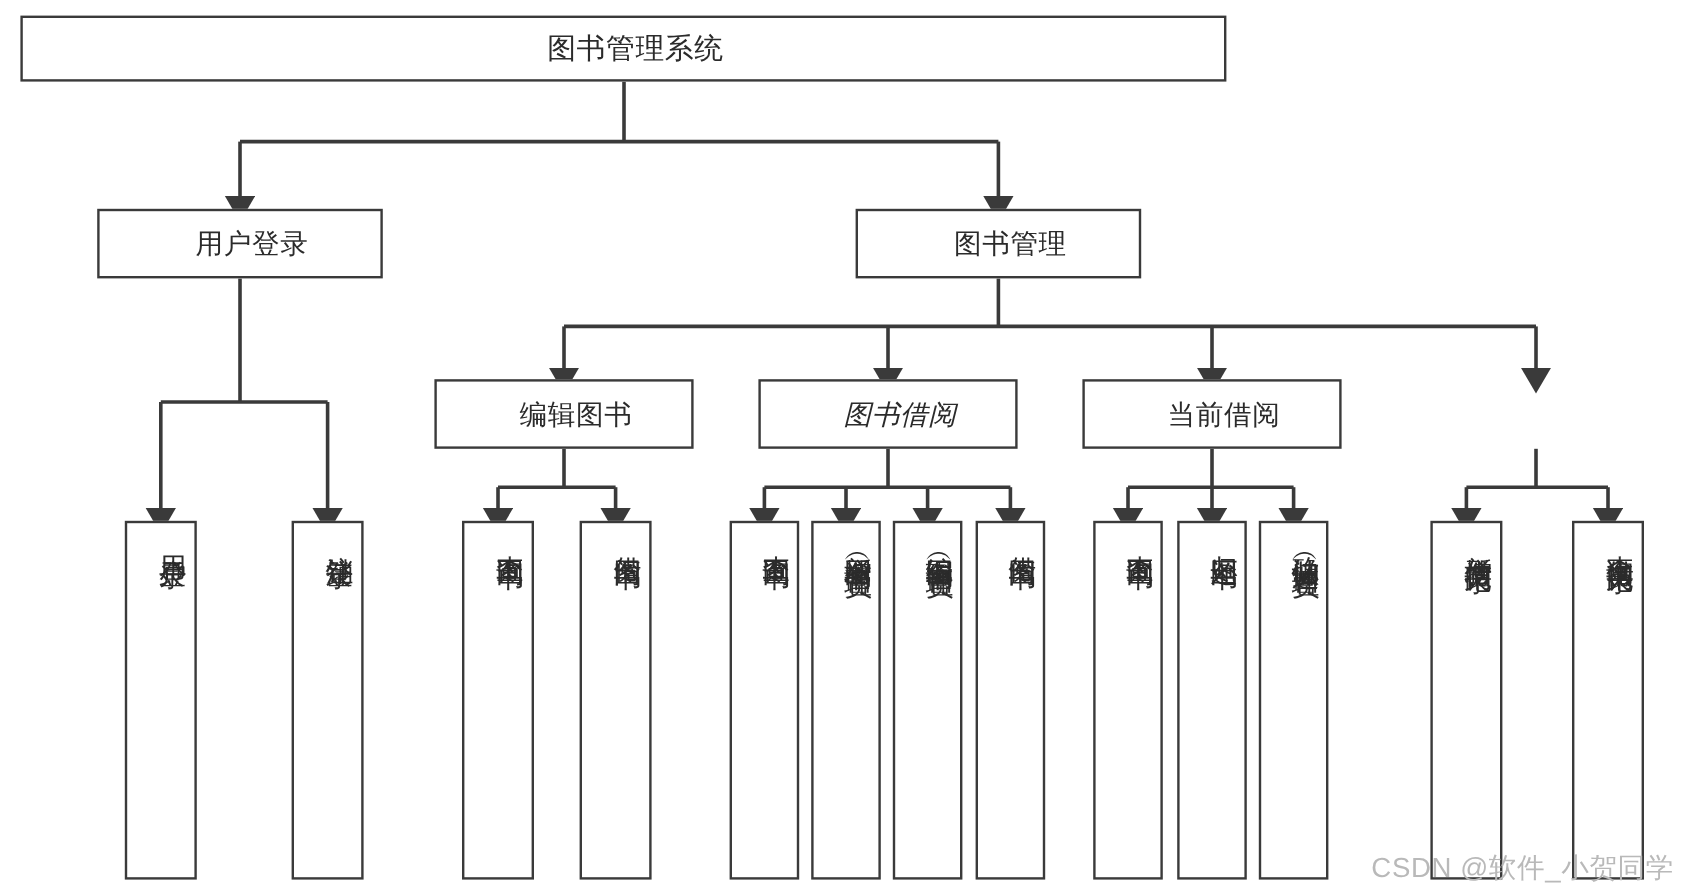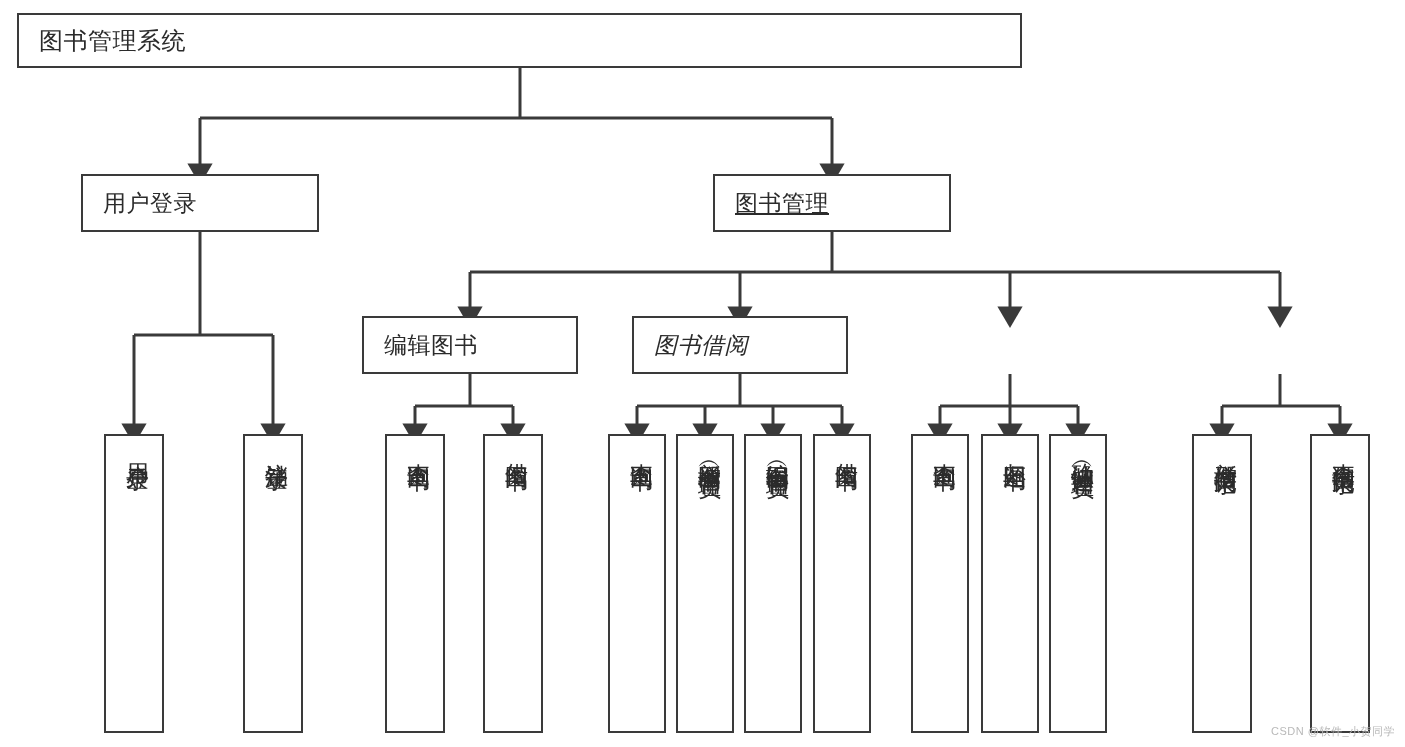--- a/index.html
+++ b/index.html
@@ -26,21 +26,21 @@
     height: 747px;
     pointer-events: none;
   }
   .node {
     position: absolute;
     box-sizing: border-box;
     background: #ffffff;
     border: 2px solid #3a3a3a;
     display: flex;
     align-items: center;
-    justify-content: flex-start;
+    justify-content: center;
     color: #2b2b2b;
     padding-left: 20px;
   }
   .node-label {
     display: block;
     text-align: center;
     line-height: 1.16;
     letter-spacing: 0.5px;
   }
   .node.horizontal .node-label {
@@ -58,21 +58,21 @@
     writing-mode: vertical-rl;
     text-orientation: upright;
     font-size: 23px;
     letter-spacing: 2px;
     line-height: 1;
   }
   #watermark {
     position: absolute;
     right: 10px;
     bottom: 8px;
-    font-size: 11px;
+    font-size: 23px;
     color: #b9b9b9;
     letter-spacing: 0.5px;
     white-space: nowrap;
     user-select: none;
   }
 </style>
 </head>
 <body>
 
 <div id="diagram-root">
@@ -128,32 +128,35 @@
   </svg>
 
   <div class="node root horizontal" style="left:17px; top:13px; width:1005px; height:55px;">
     <span class="node-label">图书管理系统</span>
   </div>
 
   <div class="node horizontal" style="left:81px; top:174px; width:238px; height:58px;">
     <span class="node-label">用户登录</span>
   </div>
 
-  <div class="node horizontal" style="left:713px; top:174px; width:238px; height:58px;text-decoration:underline;">
+  <div class="node horizontal" style="left:713px; top:174px; width:238px; height:58px;">
     <span class="node-label">图书管理</span>
   </div>
 
   <div class="node horizontal" style="left:362px; top:316px; width:216px; height:58px;">
     <span class="node-label">编辑图书</span>
   </div>
 
   <div class="node horizontal" style="left:632px; top:316px; width:216px; height:58px;font-style:italic;">
     <span class="node-label">图书借阅</span>
   </div>
 
+  <div class="node horizontal" style="left:902px; top:316px; width:216px; height:58px;">
+    <span class="node-label">当前借阅</span>
+  </div>
 
 
   <div class="node vertical" style="left:104px; top:434px; width:60px; height:299px;">
     <span class="node-label">用户登录</span>
   </div>
 
   <div class="node vertical" style="left:243px; top:434px; width:60px; height:299px;">
     <span class="node-label">注销登录</span>
   </div>
 

